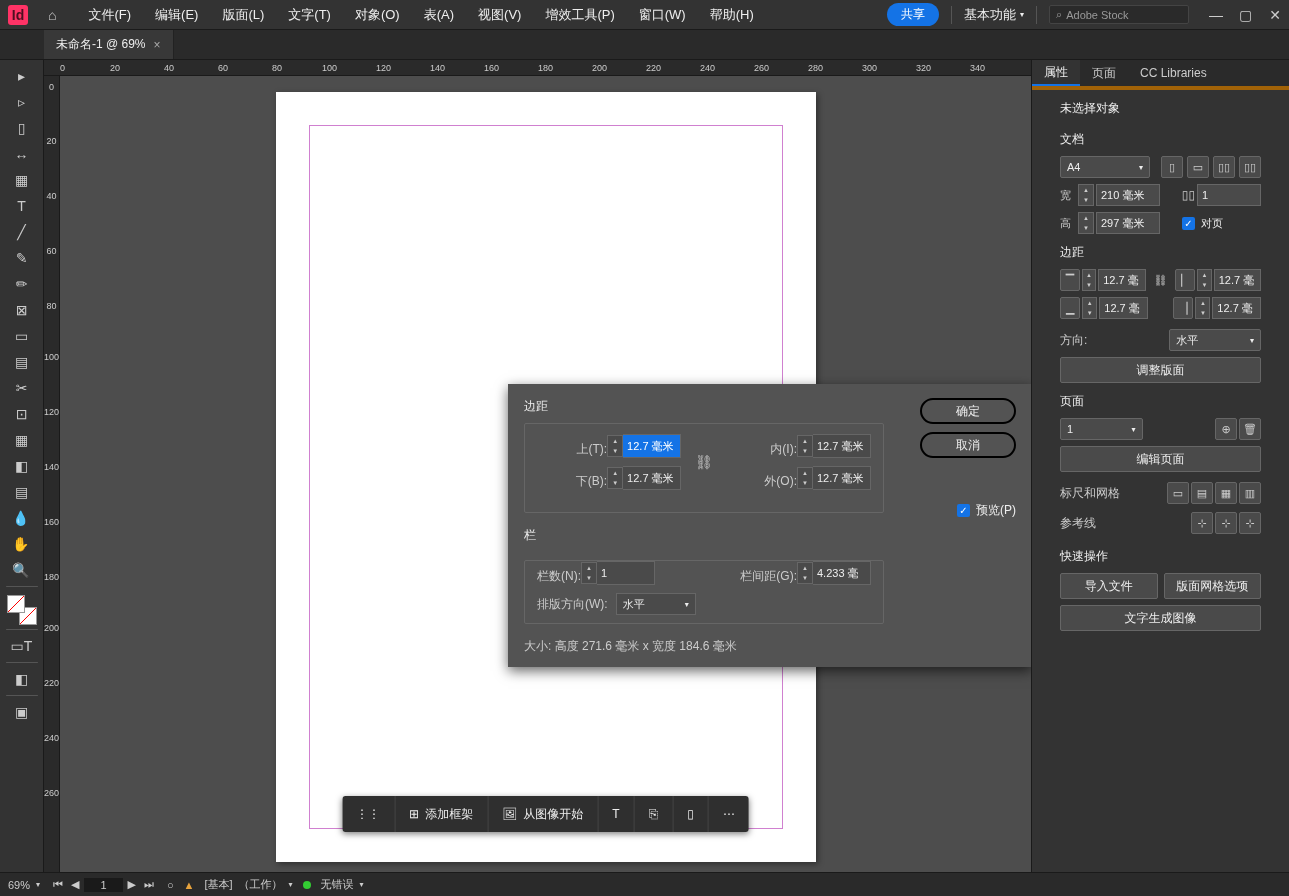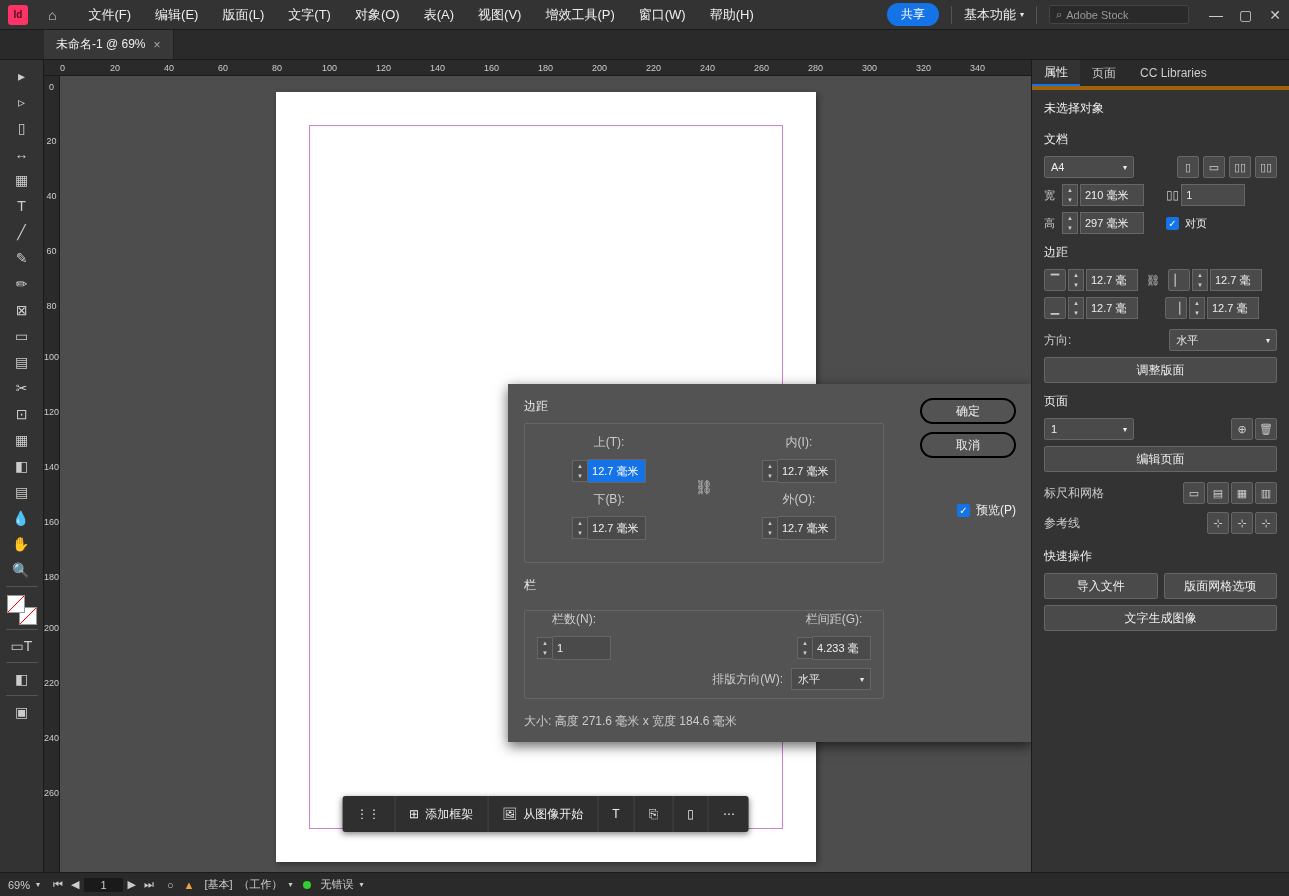--- a/index.html
+++ b/index.html
@@ -1,20 +1,20 @@
 <!DOCTYPE html>
 <html><head>
 <meta charset="utf-8">
 <style>
 * { margin: 0; padding: 0; box-sizing: border-box; font-family: "Microsoft YaHei", Arial, sans-serif; }
 body { background: #333333; width: 1289px; height: 896px; overflow: hidden; color: #ccc; font-size: 12px; user-select: none; }
 
 
 .menubar { height: 30px; background: #333333; display: flex; align-items: center; padding: 0 8px; border-bottom: 1px solid #1a1a1a; }
-.app-logo { width: 20px; height: 20px; background: #ff3366; border-radius: 3px; display: flex; align-items: center; justify-content: center; color: #4d0f20; font-weight: bold; font-size: 10px; margin-right: 20px; }
+.app-logo { width: 20px; height: 20px; background: #ff3366; border-radius: 3px; display: flex; align-items: center; justify-content: center; color: #4d0f20; font-weight: bold; font-size: 14px; margin-right: 20px; }
 .home-icon { margin-right: 20px; color: #ccc; font-size: 14px; }
 .menu-item { padding: 0 12px; color: #eee; font-size: 13px; cursor: pointer; }
 .menubar-right { margin-left: auto; display: flex; align-items: center; gap: 12px; }
 .share-btn { background: #1473e6; color: white; padding: 3px 14px; border-radius: 12px; font-size: 12px; }
 .workspace-sel { color: #eee; font-size: 13px; display: flex; align-items: center; gap: 4px; }
 .search-box { background: #2a2a2a; border: 1px solid #444; padding: 2px 6px; display: flex; align-items: center; gap: 4px; width: 140px; color: #999; font-size: 11px; border-radius: 2px; }
 .window-controls { display: flex; gap: 18px; margin-left: 8px; }
 .win-ctrl { width: 12px; text-align: center; color: #ccc; font-size: 14px; }
 
 
@@ -48,21 +48,21 @@
 .float-toolbar { position: absolute; bottom: 40px; left: 50%; transform: translateX(-50%); background: #2f2f2f; display: flex; align-items: center; height: 36px; border-radius: 3px; box-shadow: 0 2px 6px rgba(0,0,0,0.5); }
 .float-btn { padding: 0 14px; height: 100%; display: flex; align-items: center; gap: 6px; color: #eee; font-size: 12px; border-right: 1px solid #444; }
 .float-btn:last-child { border-right: none; }
 
 
 .dialog-overlay { position: absolute; top: 308px; left: 448px; width: 524px; background: #535353; box-shadow: 0 4px 12px rgba(0,0,0,0.6); z-index: 100; }
 .dialog-title { background: white; color: #333; padding: 6px 10px; font-size: 13px; height: 30px; display: flex; align-items: center; }
 .dialog-body { padding: 14px 16px 12px 16px; color: #ccc; font-size: 12px; position: relative; }
 .dialog-section-label { color: #eee; margin-bottom: 8px; font-size: 12px; }
 .margin-grid { display: grid; grid-template-columns: 1fr auto 1fr; gap: 8px; align-items: center; margin-bottom: 16px; }
-.margin-row { display: flex; gap: 8px; align-items: center; justify-content: flex-end; flex-direction: column; }
+.margin-row { display: flex; align-items: flex-end; justify-content: flex-end; }
 .field-label { color: #ccc; font-size: 12px; }
 .field-input { display: flex; align-items: center; }
 .field-stepper { width: 16px; height: 22px; background: #4a4a4a; border: 1px solid #666; display: flex; flex-direction: column; }
 .stepper-arrow { flex: 1; display: flex; align-items: center; justify-content: center; font-size: 6px; color: #ccc; }
 .field-text { width: 58px; height: 24px; background: #4a4a4a; border: 1px solid #666; border-left: none; padding: 0 4px; color: #eee; font-size: 11px; display: flex; align-items: center; }
 .field-text.selected { background: #1473e6; color: white; }
 .link-icon { color: #ccc; font-size: 14px; padding: 0 6px; }
 .dialog-buttons { position: absolute; top: 14px; right: 16px; display: flex; flex-direction: column; gap: 8px; }
 .dlg-btn { width: 96px; height: 26px; border: 2px solid #000000; border-radius: 13px; display: flex; align-items: center; justify-content: center; color: #eee; font-size: 12px; background: transparent; }
 .preview-check { position: absolute; top: 118px; right: 16px; display: flex; align-items: center; gap: 6px; color: #eee; font-size: 12px; }
@@ -71,21 +71,21 @@
 .columns-row { display: flex; align-items: center; gap: 8px; margin-bottom: 8px; }
 .dropdown-field { background: #4a4a4a; border: 1px solid #666; height: 22px; display: flex; align-items: center; padding: 0 6px; font-size: 11px; color: #eee; width: 80px; justify-content: space-between; }
 .size-text { color: #ccc; font-size: 12px; margin-top: 14px; }
 .margins-box { border: 1px solid #666; padding: 10px 12px 6px 12px; width: 360px; margin-bottom: 0; border-radius: 2px; }
 
 
 .right-panel { width: 258px; background: #333333; border-left: 1px solid #1a1a1a; display: flex; flex-direction: column; }
 .panel-tabs { display: flex; background: #2a2a2a; border-bottom: 4px solid #a16207; height: 30px; align-items: center; }
 .panel-tab { padding: 0 12px; color: #ccc; font-size: 12px; height: 100%; display: flex; align-items: center; }
 .panel-tab.active { background: #333333; color: #eee; border-bottom: 2px solid #1473e6; }
-.panel-content { flex: 1; padding: 10px 12px; overflow: auto; }
+.panel-content { flex: 1; padding: 10px 28px; overflow: auto; }
 .panel-status { color: #eee; font-size: 12px; margin-bottom: 14px; }
 .panel-section-title { color: #eee; font-size: 12px; margin-bottom: 8px; margin-top: 10px; }
 .panel-row { display: flex; align-items: center; gap: 2px; margin-bottom: 6px; }
 .panel-dropdown { background: #4a4a4a; border: 1px solid #666; height: 22px; display: flex; align-items: center; padding: 0 6px; font-size: 11px; color: #eee; flex: 1; justify-content: space-between; border-radius: 2px; }
 .panel-field-label { color: #ccc; font-size: 11px; width: 16px; }
 .panel-input { background: #4a4a4a; border: 1px solid #666; height: 22px; padding: 0 4px; font-size: 11px; color: #eee; width: 64px; display: flex; align-items: center; }
 .panel-icon-btn { width: 22px; height: 22px; background: #4a4a4a; border: 1px solid #666; display: flex; align-items: center; justify-content: center; font-size: 11px; color: #ccc; border-radius: 2px; }
 .panel-wide-btn { background: #4a4a4a; border: 1px solid #666; height: 26px; display: flex; align-items: center; justify-content: center; color: #eee; font-size: 12px; border-radius: 2px; margin-bottom: 6px; }
 .panel-btn-row { display: flex; gap: 6px; margin-bottom: 6px; }
 .panel-btn-row .panel-wide-btn { flex: 1; margin-bottom: 0; }
@@ -308,21 +308,21 @@
                   <span class="field-label">栏间距(G):</span>
                   <div class="field-input">
                     <div class="field-stepper">
                         <span class="stepper-arrow">▲</span>
                         <span class="stepper-arrow">▼</span>
                       </div>
                     <div class="field-text">4.233 毫</div>
                   </div>
                 </div>
               </div>
-              <div class="columns-row" style="justify-content:flex-end">
+              <div class="columns-row" style="justify-content:flex-start">
                 <span class="field-label">排版方向(W):</span>
                 <div class="dropdown-field">
                     <span>水平</span>
                     <span style="font-size:8px">▾</span>
                   </div>
               </div>
             </div>
 
             <div class="size-text">大小: 高度 271.6 毫米 x 宽度 184.6 毫米</div>
 

